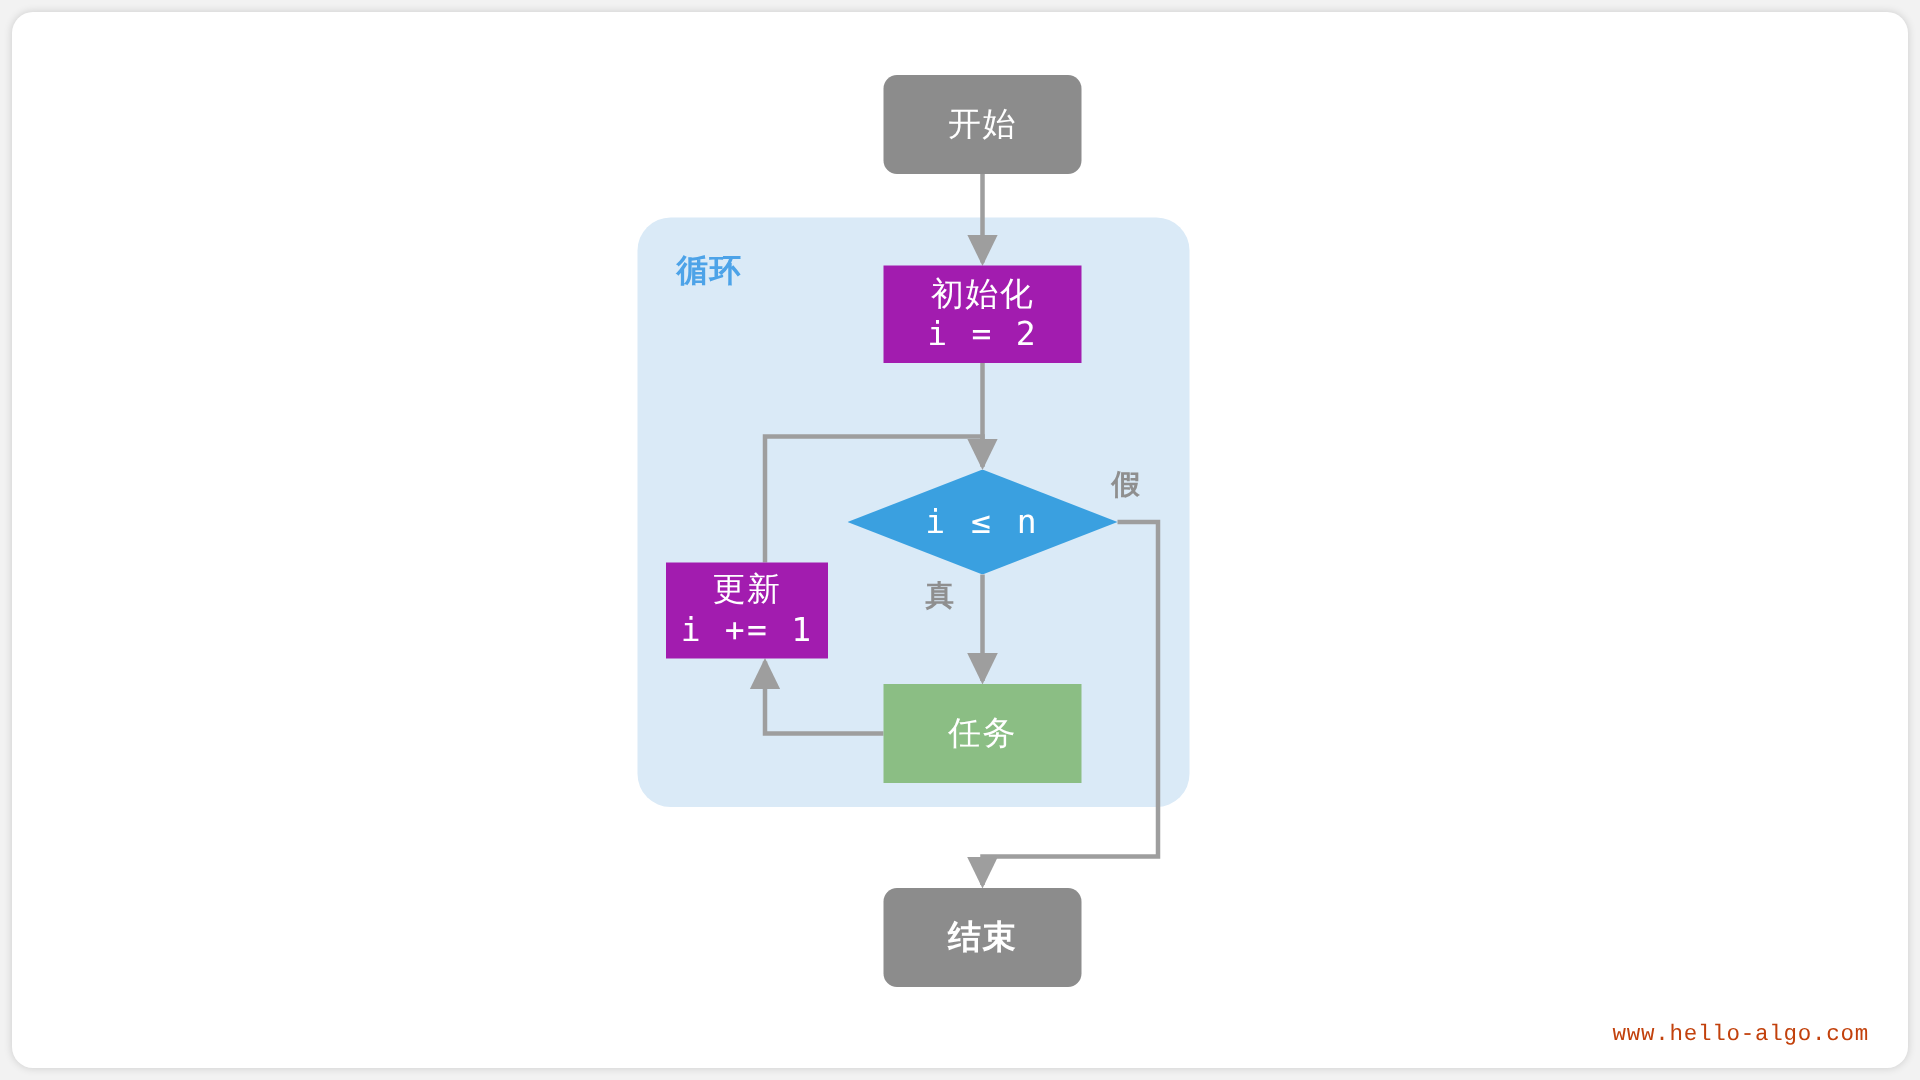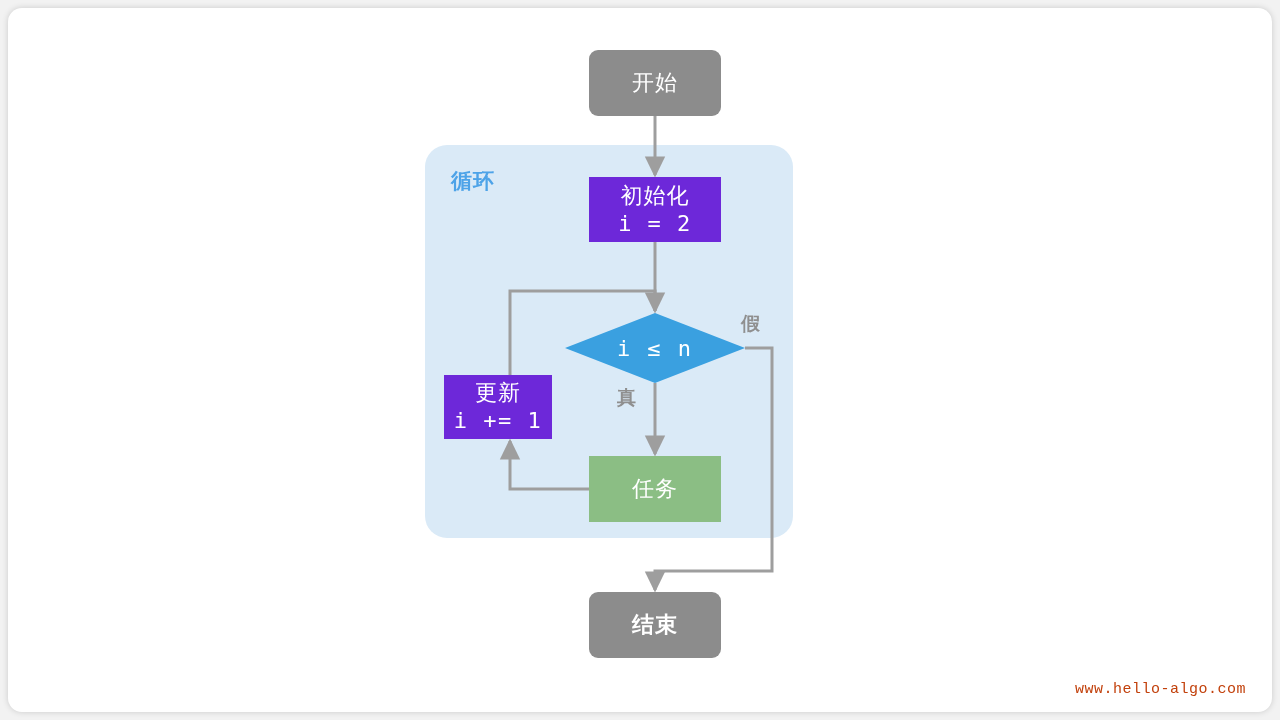--- a/index.html
+++ b/index.html
@@ -84,21 +84,21 @@
     font-size: 22px;
     line-height: 28px;
     letter-spacing: 1.5px;
   }
 
   .node-terminal {
     background: #8c8c8c;
     border-radius: 9px;
   }
   .node-process {
-    background: #6d28d9;
+    background: #a21caf;
   }
   .node-task {
     background: #8bbe84;
     text-align: center;
   }
 
   
   #node-start { left: 589px; top: 50px;  width: 132px; height: 66px; text-align: center; }
   #node-init  { left: 589px; top: 177px; width: 132px; height: 65px; }
   #node-update{ left: 444px; top: 375px; width: 108px; height: 64px; }

